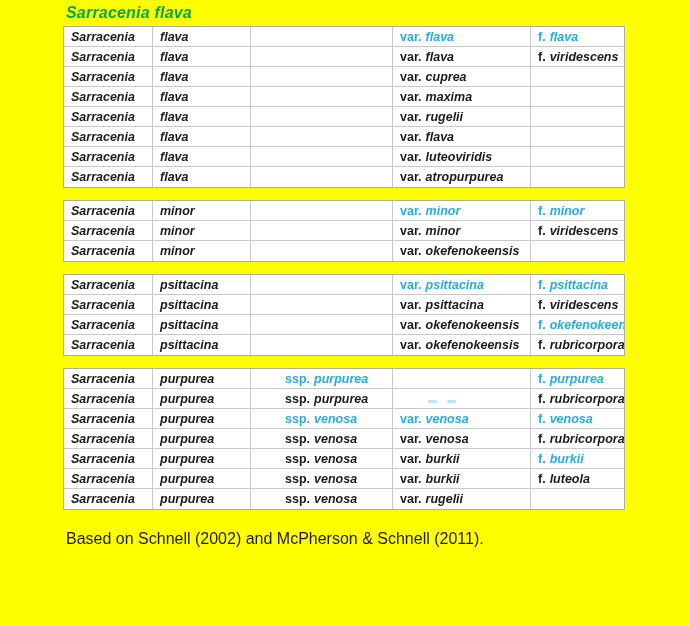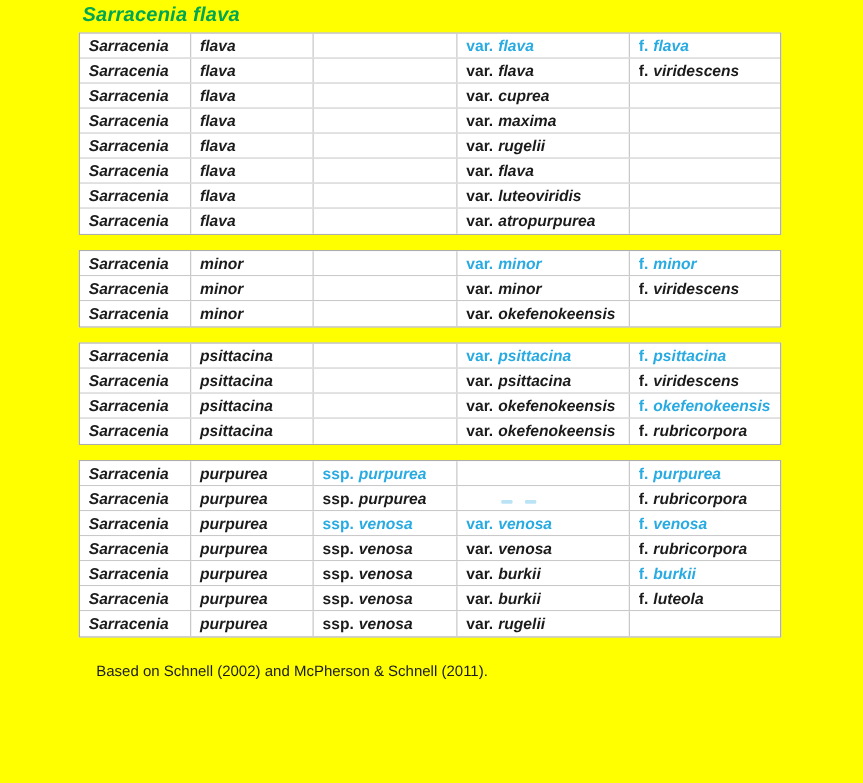--- a/index.html
+++ b/index.html
@@ -28,32 +28,32 @@
     box-sizing:border-box;height:100%;
     border-right:1px solid #c9c9c9;
     padding-left:7px;
     display:flex;align-items:center;
     font-size:12.5px;font-weight:bold;color:#1b1b1b;
     white-space:nowrap;overflow:hidden;
   }
   .cell:last-child{border-right:none;}
   .c-genus{width:89px;}
   .c-species{width:98px;}
-  .c-ssp{width:115px;}
+  .c-ssp{width:115px;margin-left:27px;}
   .c-var{width:138px;}
   .c-form{flex:1;}
   .it{font-style:italic;}
   .cyan{color:var(--cyan,#29ABE2);}
   .pfx{margin-right:4px;}
   .marks{display:inline-flex;align-items:center;margin-left:28px;margin-top:5px;}
   .marks i{display:inline-block;width:9px;height:3px;border-radius:1px;
     background:rgba(41,171,226,.32);margin-right:10px;}
   .footer-note{
-    margin:20px 0 0 14px;
-    font-size:12px;font-weight:normal;color:#1b1b1b;white-space:nowrap;
+    margin:20px 0 0 3px;
+    font-size:16px;font-weight:normal;color:#1b1b1b;white-space:nowrap;
   }
 </style>
 </head>
 <body style="--bg: #FFFF00; --green: #00A652; --cyan: #29ABE2;">
 
 <div class="content">
 
   <div class="section">
     <h2 class="section-title">Sarracenia flava</h2>
     <div class="grid">

